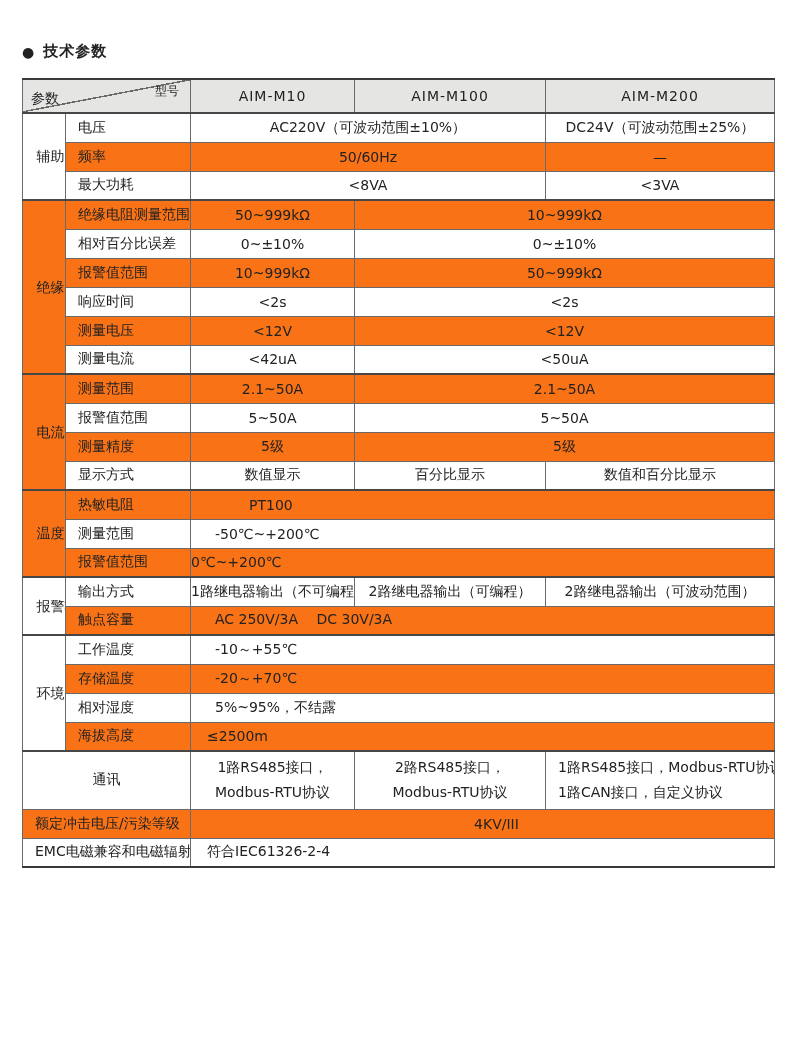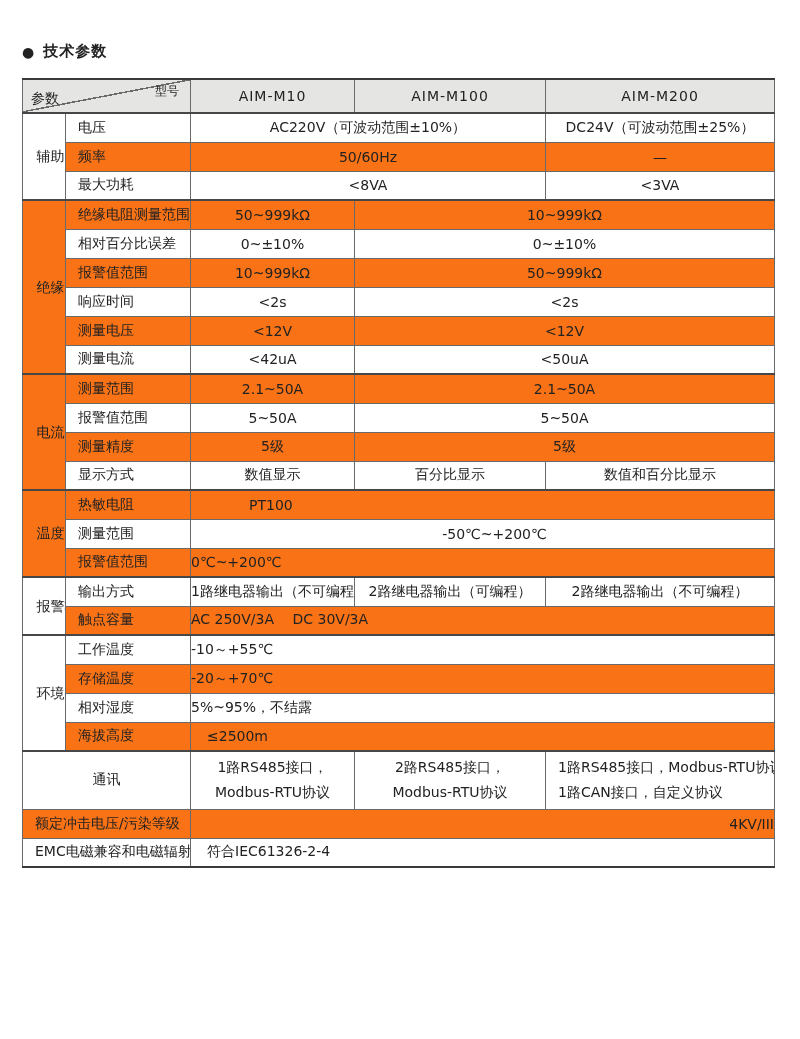--- a/index.html
+++ b/index.html
@@ -20,24 +20,24 @@
              overflow:hidden; white-space:nowrap; }
   tr.shade td { background:#f97316; }
   td.group { background:#ffffff; text-align:center; }
   tr.g-start td { border-top:2px solid #474747; }
   tr.head td { background:#e5e5e4; height:34px; }
   .vtext { display:inline-block; width:15px; line-height:19px; word-break:break-all;
            text-align:center; }
   .c  { text-align:center; }
   .pl { text-align:left; padding-left:12px; }
   .sm { font-size:12.5px; }
-  .i12 { text-align:left; padding-left:0; }
+  .i12 { text-align:left; padding-left:24px; }
   .i16 { text-align:left; padding-left:16px; }
-  .i28 { text-align:right; padding-left:28px; }
-  .i44 { text-align:center; padding-left:24px; }
+  .i28 { text-align:center; padding-left:28px; }
+  .i44 { text-align:left; padding-left:24px; }
   .i50 { text-align:left; }
   .i58 { text-align:left; padding-left:58px; }
   .models { letter-spacing:1px; }
 
   td.corner { position:relative; }
   .diag { position:absolute; inset:0;
           background:linear-gradient(to bottom right,
             transparent calc(50% - 1px), #6a6a6a calc(50% - 1px),
             #6a6a6a calc(50% + 0.5px), transparent calc(50% + 0.5px)); }
   .corner-top    { position:absolute; top:3px; right:11px; font-size:12px; }
@@ -162,21 +162,21 @@
     <tr class="shade">
       <td class="pl">报警值范围</td>
       <td class="i50" colspan="3">0℃~+200℃</td>
     </tr>
 
     <tr class="g-start">
       <td class="group" rowspan="2"><span class="vtext">报警输出</span></td>
       <td class="pl">输出方式</td>
       <td class="c sm">1路继电器输出（不可编程）</td>
       <td class="c sm">2路继电器输出（可编程）</td>
-      <td class="c sm">2路继电器输出（不可编程）</td>
+      <td class="c sm">2路继电器输出（可波动范围）</td>
     </tr>
     <tr class="shade">
       <td class="pl">触点容量</td>
       <td class="i12" colspan="3">AC 250V/3A　 DC 30V/3A</td>
     </tr>
 
     <tr class="g-start">
       <td class="group" rowspan="4"><span class="vtext">环境</span></td>
       <td class="pl">工作温度</td>
       <td class="i12" colspan="3">-10～+55℃</td>

